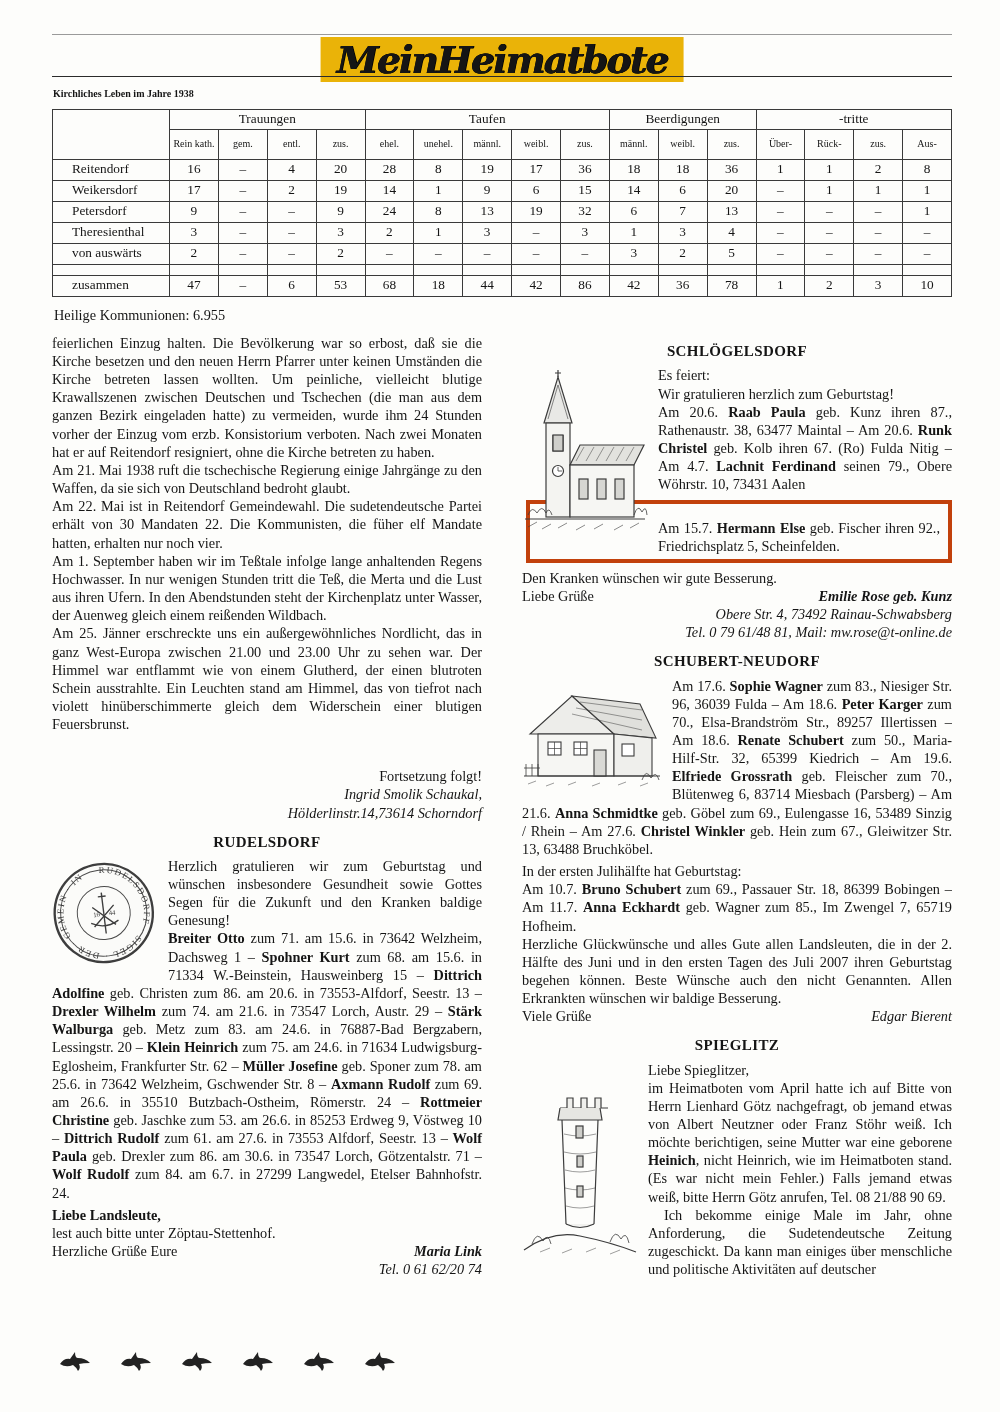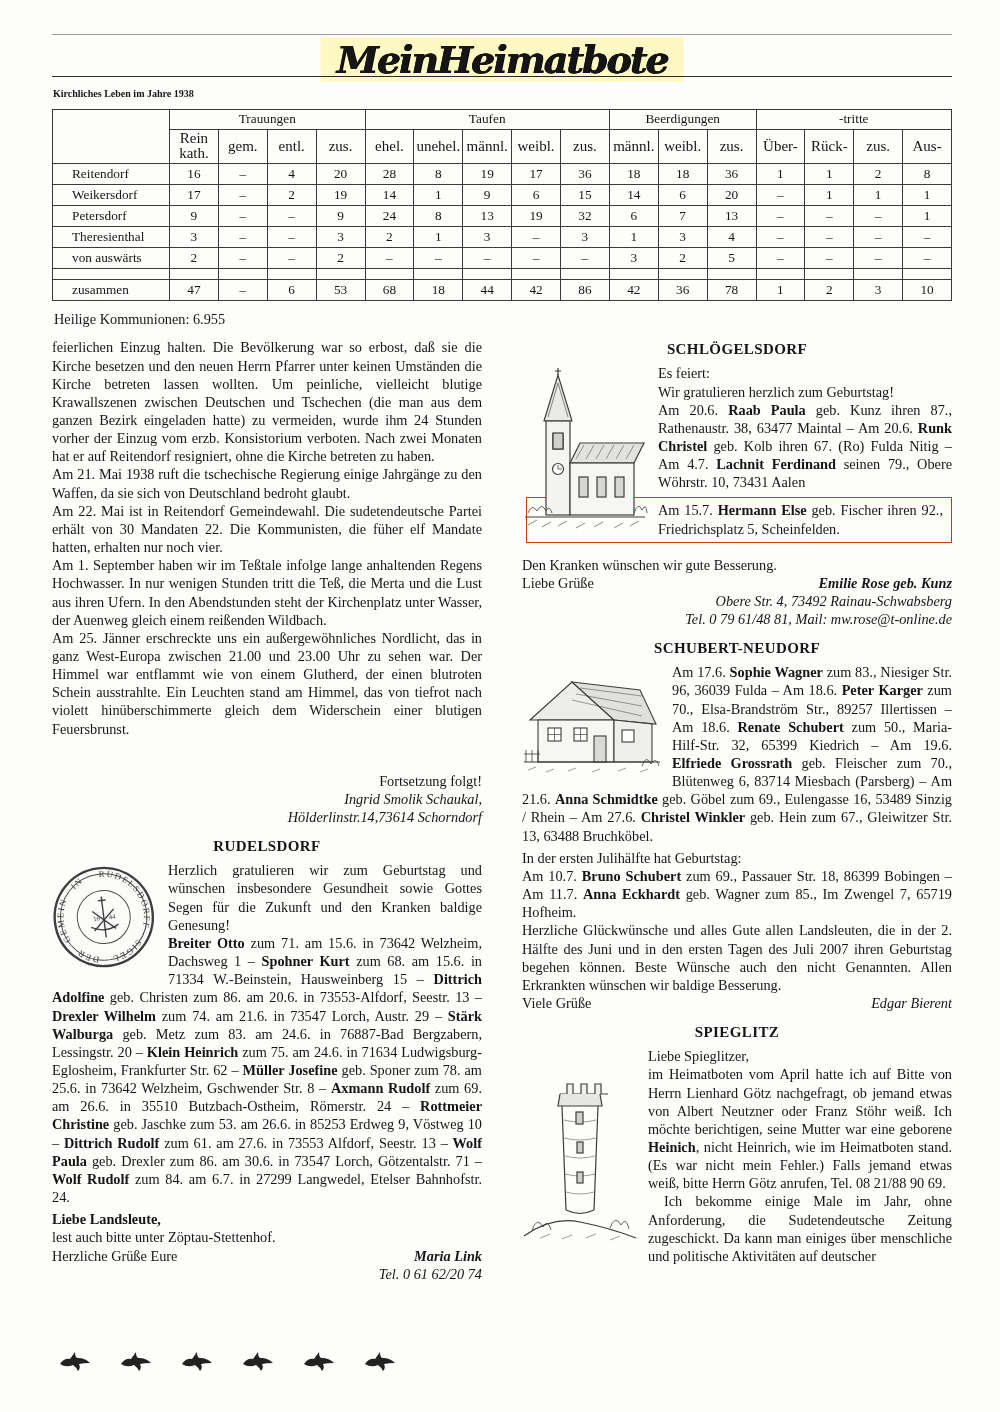--- a/index.html
+++ b/index.html
@@ -11,47 +11,47 @@
   }
   .rule-top { position:absolute; top:34px; left:52px; width:900px; border-top:1px solid #9a9a9a; }
   .rule-bottom { position:absolute; top:76px; left:52px; width:900px; border-top:1.6px solid #2b2b2b; }
   .pagehead {
     position:absolute; top:40px; left:52px; width:900px; height:34px;
     display:flex; justify-content:center; align-items:flex-end; font-size:15.5px;
   }
   .masthead {
     position:absolute; left:50%; bottom:-8px; transform:translateX(-50%);
     font-family:"DejaVu Serif",serif; font-style:italic; font-weight:bold;
-    font-size:38px; letter-spacing:-2px; background:#fef9c3; padding:0 16px;
+    font-size:38px; letter-spacing:-2px; background:#eab308; padding:0 16px;
     text-shadow:0.7px 0 0 #000, 0 0.4px 0 #000; white-space:nowrap;
   }
   .content { position:absolute; top:88px; left:52px; width:900px; font-size:14.3px; line-height:1.27; }
   .article-title { font-size:10px; font-weight:bold; margin:0 0 8px 1px; }
 
   table.stats { border-collapse:collapse; width:100%; table-layout:fixed; font-size:13.3px; }
   .stats th, .stats td { border:1px solid #3a3a3a; padding:1px 2px; text-align:center; font-weight:normal; height:21px; overflow:hidden; }
   .stats thead tr.groups th { height:20px; }
-  .stats thead tr.sub th { font-size:15px; line-height:1.05; height:30px; }
+  .stats thead tr.sub th { font-size:10px; line-height:1.05; height:30px; }
   .stats .namecol { text-align:left; padding-left:19px; }
   .stats tr.spacer th, .stats tr.spacer td { height:11px; }
 
   .kommunionen { margin:9px 0 10px 2px; text-align:left; }
 
-  .cols { display:flex; gap:40px; align-items:flex-start; }
+  .cols { display:flex; gap:40px; align-items:flex-end; }
   .col { width:439px; }
   p { margin:0; text-align:justify; hyphens:auto; }
   .section-title { text-align:center; font-weight:bold; font-size:15px; letter-spacing:0.4px; margin:11px 0 5px; }
   .col > .section-title:first-child { margin-top:2px; }
   .float-img { float:left; margin:3px 10px 2px 0; }
   .seal-wrap { transform:rotate(-7deg); margin:4px 12px 4px 0; }
   .sig { text-align:right; font-style:italic; }
   .sig-name { font-style:italic; font-weight:bold; }
   .line-split { display:flex; justify-content:space-between; }
   .fort { text-align:right;margin-top:34px; }
-  .note-box { border:1px solid #c2410c; padding:3px 8px 4px; margin:6px 0 6px 4px; text-align:justify; }
+  .note-box { border:4px solid #c2410c; padding:15px 8px 4px; margin:6px 0 6px 4px; text-align:justify; }
   .bold { font-weight:bold; text-align:left; }
   .clear { clear:left; }
   .indent { text-indent:16px; }
   .plain { text-align:left; }
   .mt { margin-top:4px; }
 
   .birds { position:absolute; left:58px; top:1349px; display:flex; gap:27px; }
   .birds svg { display:block; }
 </style>
 </head>

